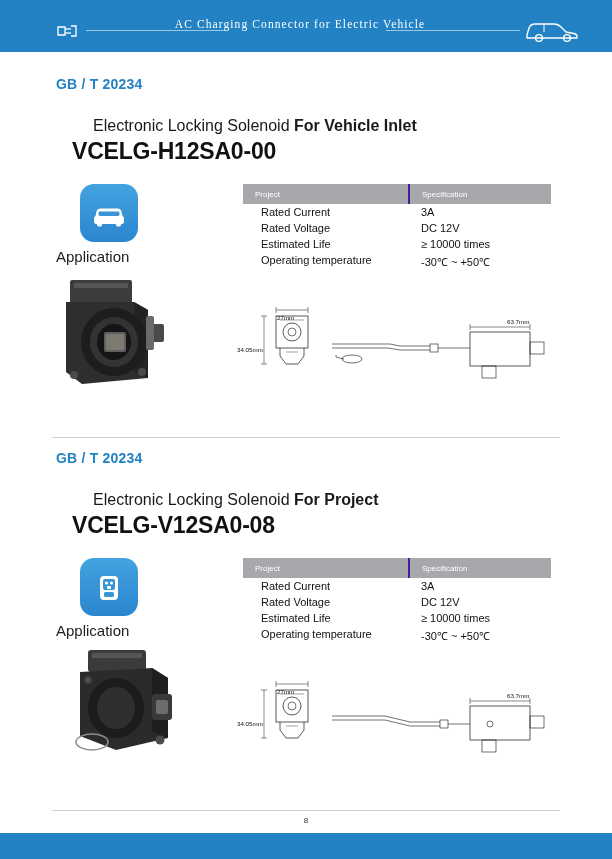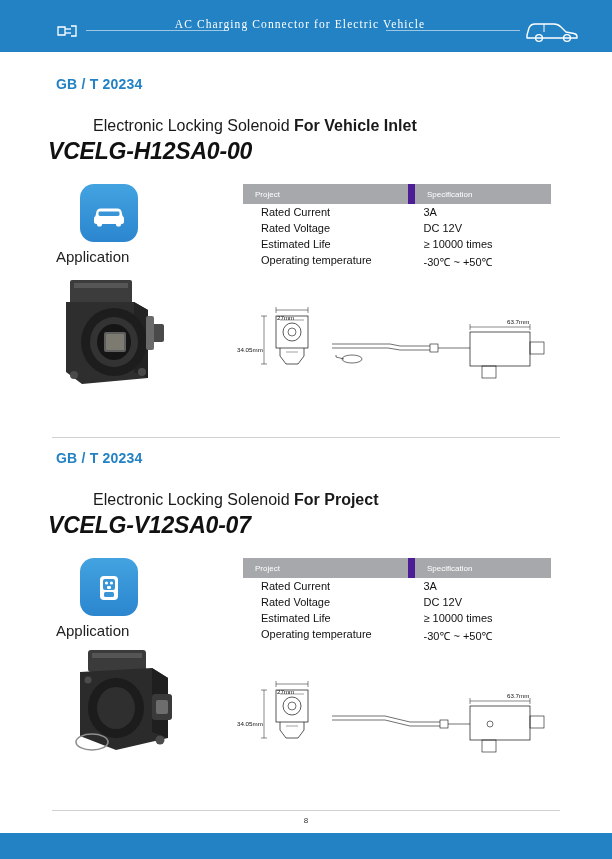--- a/index.html
+++ b/index.html
@@ -115,27 +115,26 @@
     position: absolute;
     left: 57px;
     top: 41px;
     font-size: 16px;
     color: #1a1a1a;
     margin-left: 36px;
   }
   .subtitle b { font-weight: bold; }
   .model {
     position: absolute;
-    left: 48px;
+    left: 72px;
     top: 62px;
     font-size: 23px;
     font-weight: bold;
     color: #111111;
     letter-spacing: -0.2px;
-    font-style: italic;
   }
 
   
   .app-box {
     position: absolute;
     left: 80px;
     top: 108px;
     width: 58px;
     height: 58px;
     border-radius: 14px;
@@ -161,21 +160,21 @@
   }
   .spec-table th {
     background: #a6a8ab;
     color: #ffffff;
     font-weight: normal;
     text-align: left;
     padding: 4px 0 4px 12px;
     font-size: 8px;
     height: 12px;
   }
-  .spec-table th.col1 { width: 153px; border-right: 7px solid #4c1d95; }
+  .spec-table th.col1 { width: 153px; border-right: 2px solid #4c1d95; }
   .spec-table td {
     padding: 2px 0 2px 18px;
     color: #111;
     font-size: 11px;
     height: 11px;
     vertical-align: top;
   }
   .spec-table td.val { padding-left: 12px; }
 
   
@@ -329,21 +328,21 @@
   </div>
   <div class="dim-text" style="left:507px; top:242px;">63.7mm</div>
 </div>
 
 <div class="sep-rule sep1"></div>
 
 <div class="section sec2">
 
   <div class="std-title">GB / T 20234</div>
   <div class="subtitle"><span>Electronic Locking Solenoid </span><b>For Project</b></div>
-  <div class="model">VCELG-V12SA0-07</div>
+  <div class="model">VCELG-V12SA0-08</div>
 
   <div class="app-box">
     <svg width="58" height="58" viewBox="0 0 58 58">
       <rect x="20" y="18" width="18" height="24" rx="4" fill="#ffffff"></rect>
       <rect x="23" y="21" width="12" height="11" rx="2" fill="#3a95d6"></rect>
       <circle cx="26.5" cy="25" r="1.6" fill="#ffffff"></circle>
       <circle cx="31.5" cy="25" r="1.6" fill="#ffffff"></circle>
       <rect x="27" y="28" width="4" height="3" rx="1" fill="#ffffff"></rect>
       <rect x="24" y="34" width="10" height="5" rx="1.5" fill="#3a95d6"></rect>
     </svg>

